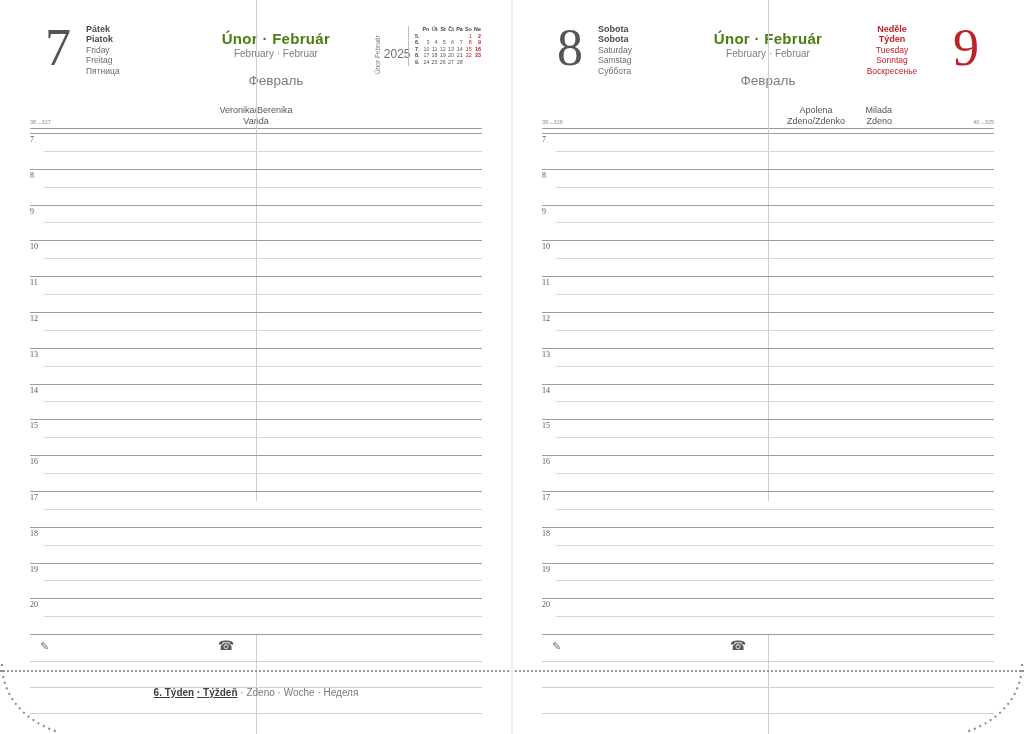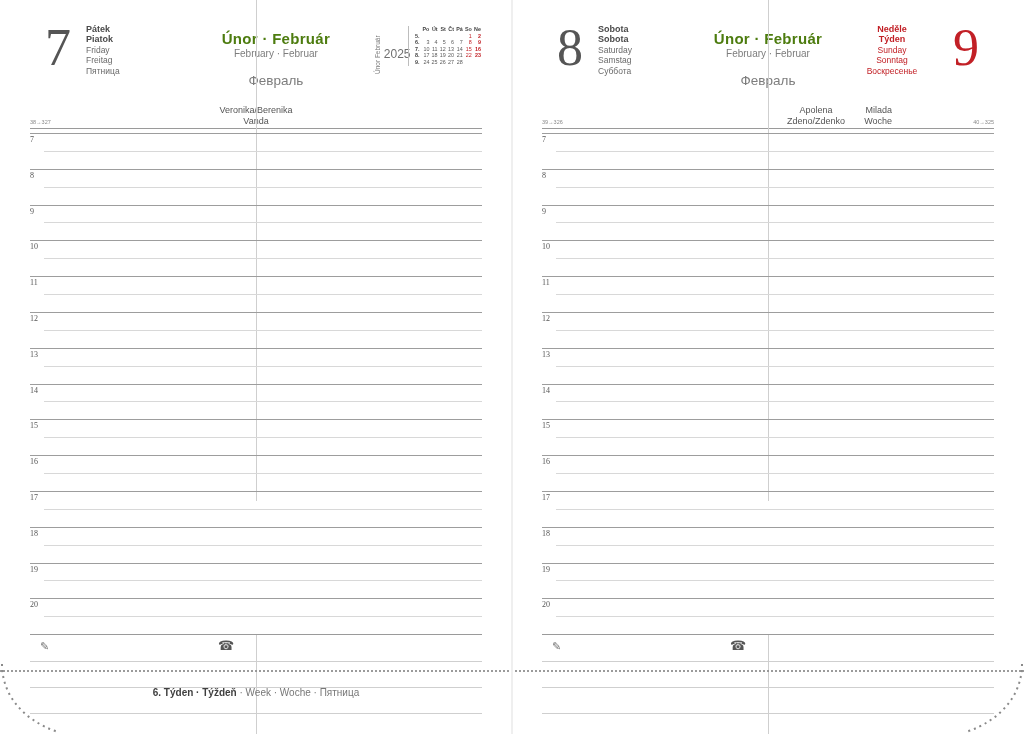--- a/index.html
+++ b/index.html
@@ -97,21 +97,21 @@
   .noterow .nl{position:absolute;left:0;right:0;top:0;border-top:1px solid #cfcfcf;}
   .icons{position:relative;height:26px;}
   .icons .pen{position:absolute;left:10px;top:5px;font-size:11px;color:#777;}
   .icons .phone{position:absolute;left:50%;margin-left:-38px;top:3px;font-size:13px;color:#555;}
 
   
   .weekfoot{
     position:absolute;bottom:36px;width:100%;left:0;text-align:center;
     font-size:10px;color:#777;
   }
-  .weekfoot b{color:#3f3f3f;}
+  .weekfoot b{color:#3f3f3f;text-decoration:underline;}
   
   .curl{position:absolute;bottom:0;width:120px;height:70px;pointer-events:none;}
   .curl.l{left:0;}
   .curl.r{right:0;}
   .dash{position:absolute;left:0;bottom:62px;width:1024px;border-top:2px dotted #8a8a8a;opacity:.85;}
   .gutter{position:absolute;top:0;bottom:0;left:511px;width:2px;background:#efefef;}
 </style>
 </head>
 <body>
 
@@ -304,21 +304,21 @@
           <div class="nl"></div>
         </div>
       <div class="noterow">
           <div class="nl"></div>
         </div>
     </div>
 
     <div class="weekfoot">
       <b>6. Týden</b>
       <b> · </b><b>Týždeň</b>
-      <span> · </span><span>Week · Woche · Пятница</span>
+      <span> · </span><span>Zdeno · Woche · Неделя</span>
     </div>
 
     <svg class="curl l" viewBox="0 0 120 70">
       <path d="M2,0 C2,30 22,56 58,68" fill="none" stroke="#8a8a8a" stroke-width="2" stroke-dasharray="2,4"></path>
     </svg>
   </div>
 
   <div class="page right">
 
     <div class="header">
@@ -331,32 +331,32 @@
         <div>Суббота</div>
       </div>
       <div class="month">
         <div class="m1">Únor · Február</div>
         <div class="m2">February · Februar</div>
         <div class="m3">Февраль</div>
       </div>
       <div class="daynames red">
         <div class="b">Neděle</div>
         <div class="b">Týden</div>
-        <div>Sunday</div>
+        <div>Tuesday</div>
         <div>Sonntag</div>
         <div>Воскресенье</div>
       </div>
       <div class="bignum red">9</div>
     </div>
 
     <div class="namesrow">
       <div class="code">39→326</div>
       <div class="names" style="left:150px;transform:none;text-align:right;width:200px;">
         <div>Milada</div>
-        <div>Woche</div>
+        <div>Zdeno</div>
       </div>
       <div class="names rightalign">
         <div>Apolena</div>
         <div>Zdeno/Zdenko</div>
       </div>
       <div class="code">40→325</div>
     </div>
 
     <div class="grid">
       <div class="vline" style="top:0;height:501px;"></div>

